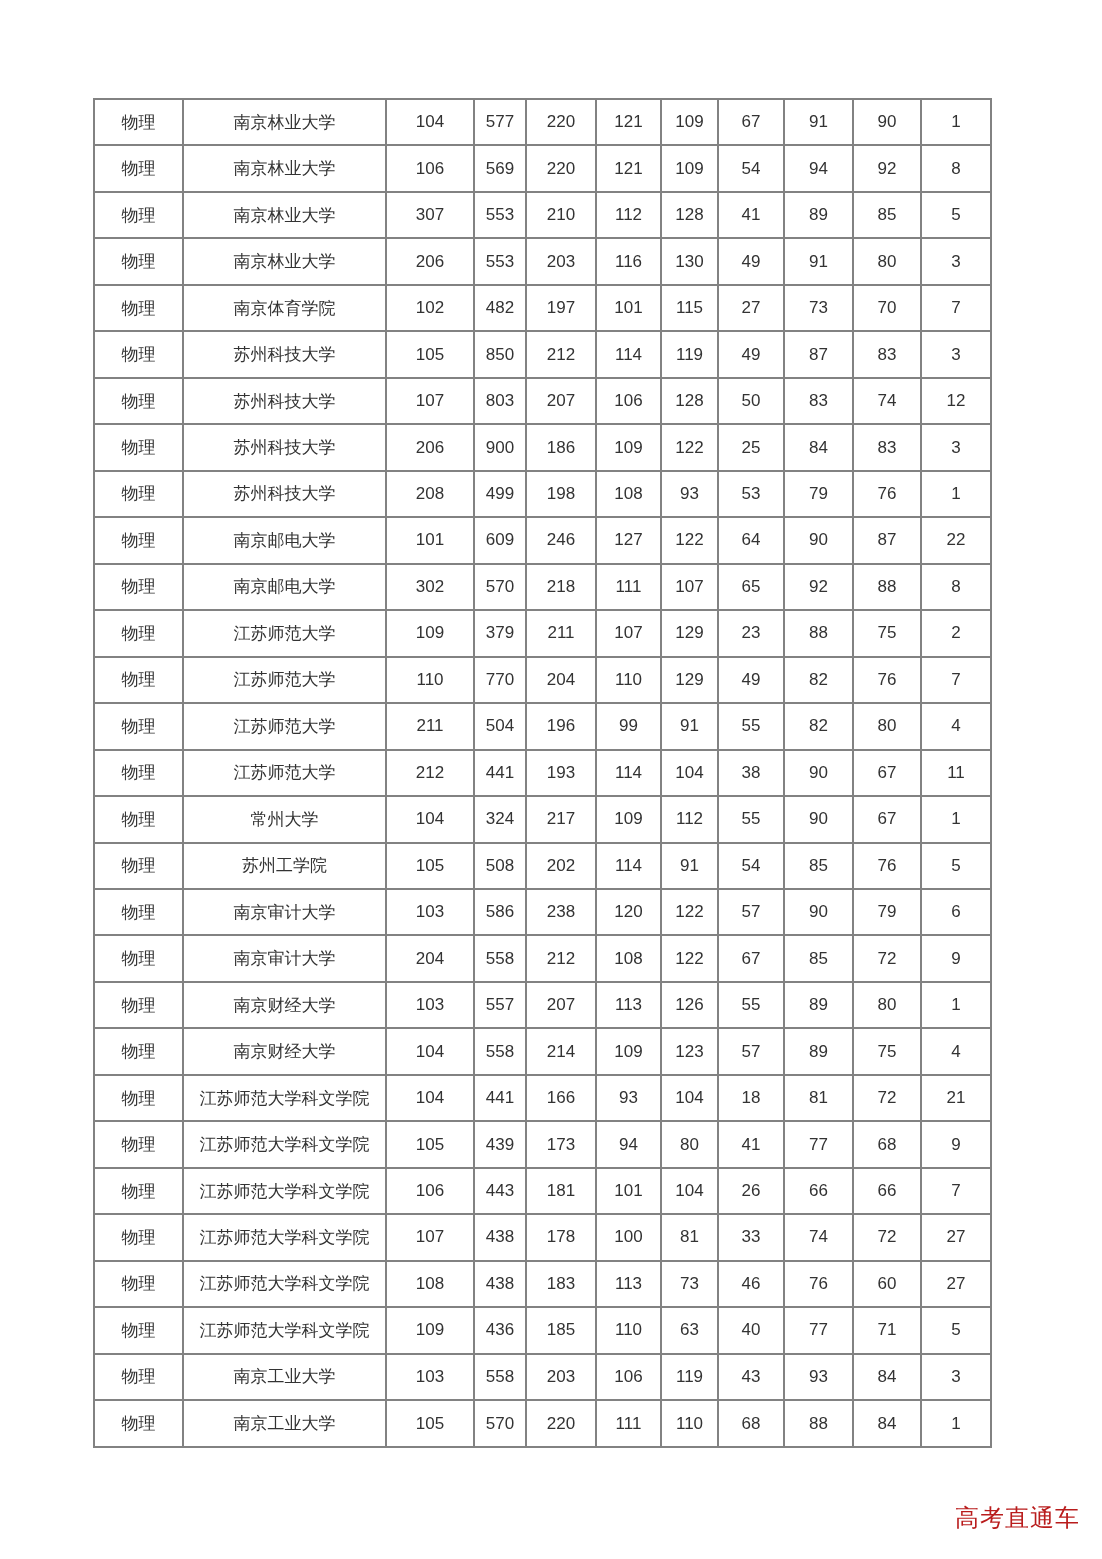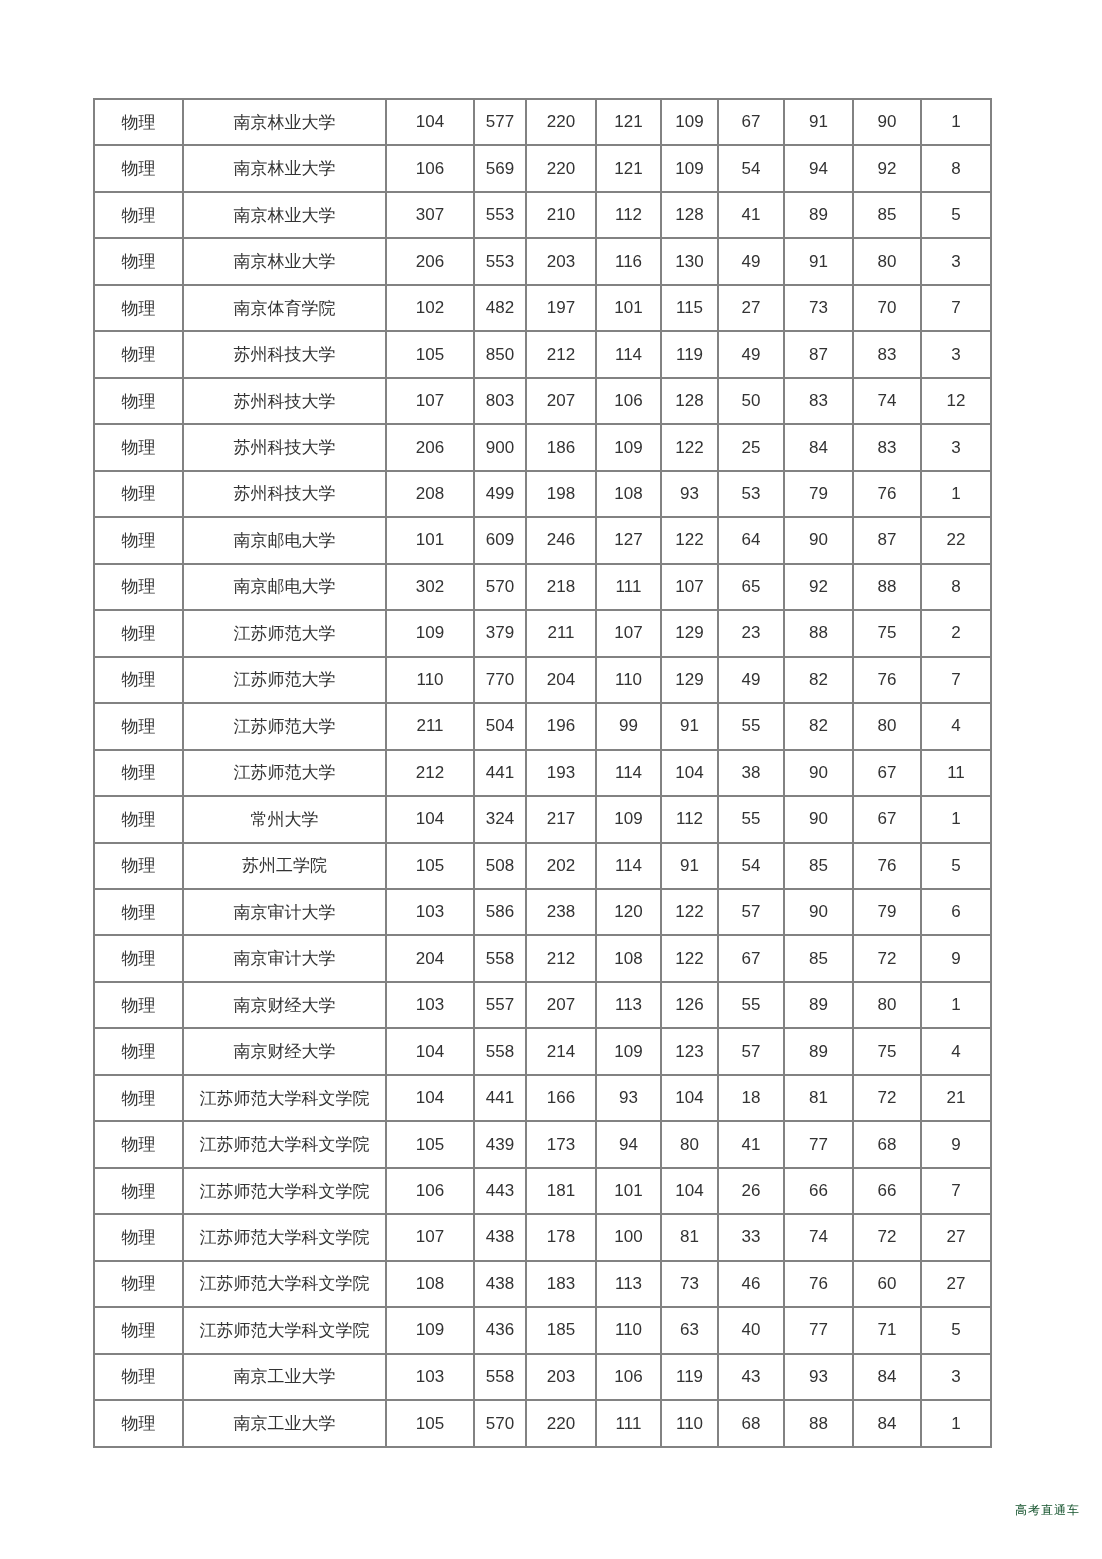--- a/index.html
+++ b/index.html
@@ -36,22 +36,22 @@
     font-size: 17px;
     color: #333333;
     padding: 0 2px;
     white-space: nowrap;
     overflow: hidden;
   }
   .watermark {
     position: absolute;
     top: 1502px;
     right: 22px;
-    font-size: 12px;
-    color: #14532d;
+    font-size: 24px;
+    color: #b91c1c;
     letter-spacing: 1px;
     user-select: none;
   }
 </style>
 </head>
 <body>
 
 <div class="page">
 
   <table class="score-table">

